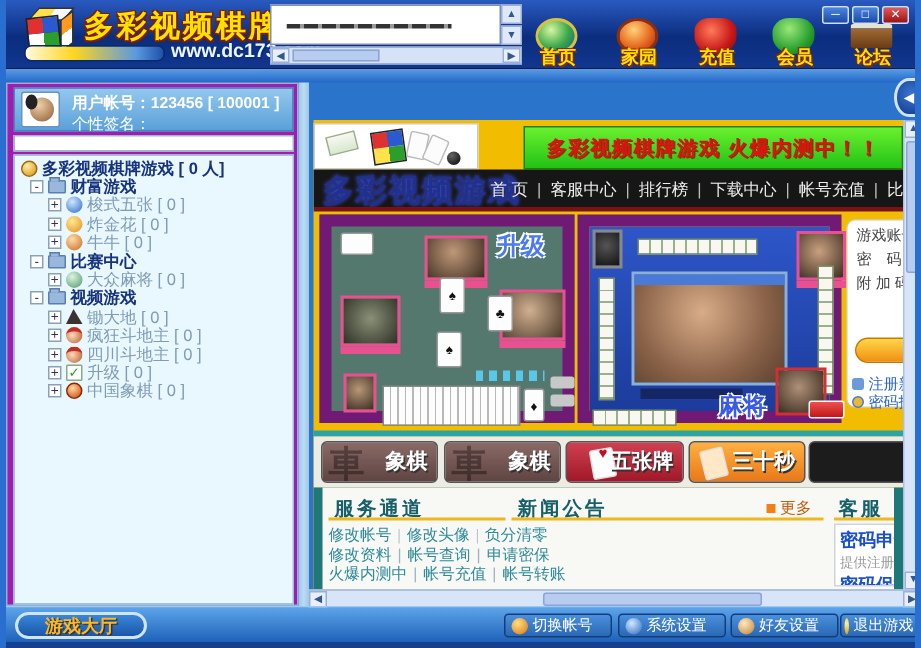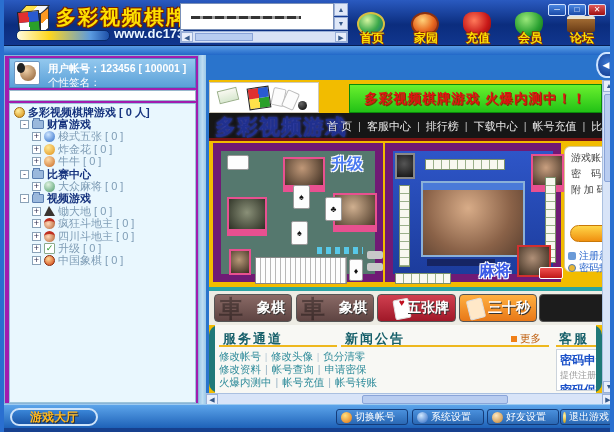--- a/index.html
+++ b/index.html
@@ -166,21 +166,21 @@
     display:flex; align-items:center; justify-content:flex-end; padding-right:6px; }
   .gban .big { position:absolute; left:4px; top:-2px; font-size:24px; font-weight:bold; color:rgba(0,0,0,.35); }
   .gban .lb { font-size:14px; font-weight:bold; color:#fff; text-shadow:1px 1px 0 #333; z-index:2; }
   .th-maroon { background:linear-gradient(#8a6a66,#5e4442); }
   .th-red { background:linear-gradient(#d04050,#a01828); }
   .th-orange { background:linear-gradient(#ffb040,#e87818); }
   .th-black { background:#1c1c1c; }
   .gb-card { position:absolute; width:16px; height:20px; background:#fff; border-radius:2px; border:1px solid #ddd; }
   .gb-heart { position:absolute; color:#c01020; font-size:10px; }
 
-  .bottomsec { position:absolute; left:0; top:245px; width:393px; height:68px; background:#1f7878;border-radius:10px; }
+  .bottomsec { position:absolute; left:0; top:245px; width:393px; height:68px; background:#1f7878; }
   .bs-white { position:absolute; left:6px; top:0; width:381px; height:68px; background:#f8f8f4; overflow:hidden; }
   .sec-title { position:absolute; top:5px; font-size:13px; font-weight:bold; color:#17606a; letter-spacing:2px; }
   .sec-underline { position:absolute; top:20px; height:2px; background:#eeb81e; }
   .svc-row { position:absolute; left:4px; font-size:10.5px; white-space:nowrap; }
   .svc-row a { color:#2e8b9a; text-decoration:none; cursor:pointer; }
   .svc-row a:not(:first-child)::before { content:"|"; color:#9ab4c4; margin:0 4px; }
   .more { position:absolute; left:296px; top:7px; font-size:10.5px; color:#c06010; cursor:pointer; display:flex; align-items:center; gap:3px; }
   .more i { width:6px; height:6px; background:#f08018; display:inline-block; }
   .supbox { position:absolute; left:341px; top:24px; width:60px; height:42px; background:#fff; border:1px solid #ccd4dc; padding:2px 0 0 3px; overflow:hidden; }
   .sup-t { font-size:12px; font-weight:bold; color:#1a50c8; white-space:nowrap; }

